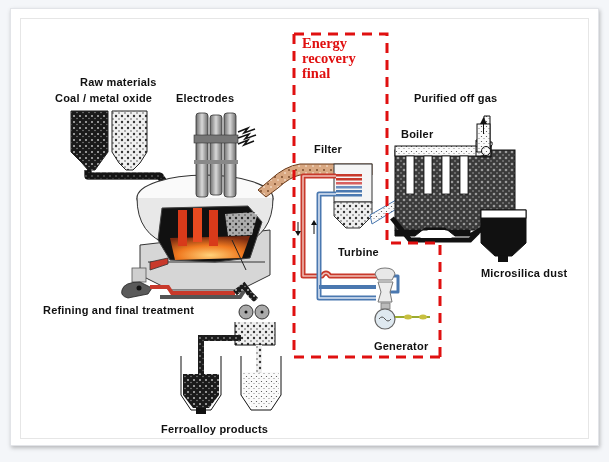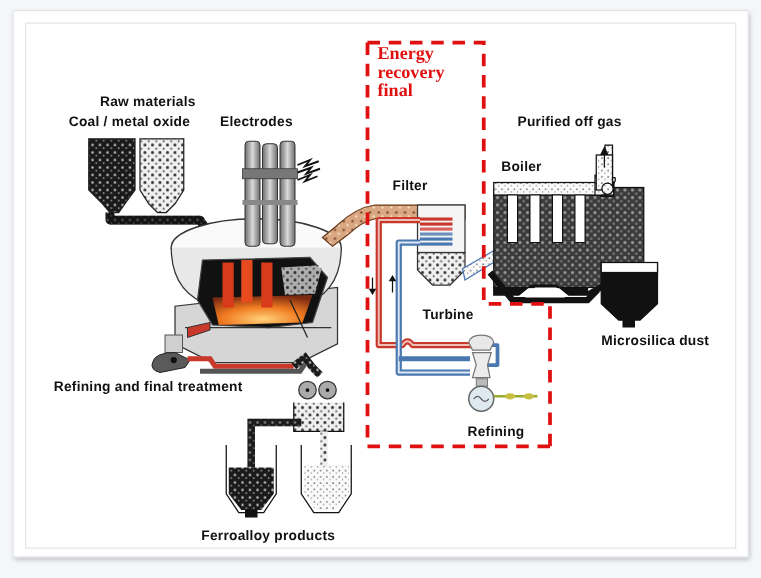--- a/index.html
+++ b/index.html
@@ -211,14 +211,14 @@
   <div>recovery</div>
   <div>final</div>
 </div>
 
 <div class="lbl" style="left:414px;top:92px;">Purified off gas</div>
 <div class="lbl" style="left:401px;top:128px;">Boiler</div>
 <div class="lbl" style="left:314px;top:143px;">Filter</div>
 <div class="lbl" style="left:338px;top:246px;">Turbine</div>
 <div class="lbl" style="left:481px;top:267px;">Microsilica dust</div>
 <div class="lbl" style="left:43px;top:304px;">Refining and final treatment</div>
-<div class="lbl" style="left:374px;top:340px;">Refining</div>
+<div class="lbl" style="left:374px;top:340px;">Generator</div>
 <div class="lbl" style="left:149px;top:423px;margin-left:12px;">Ferroalloy products</div>
 
 </body></html>

